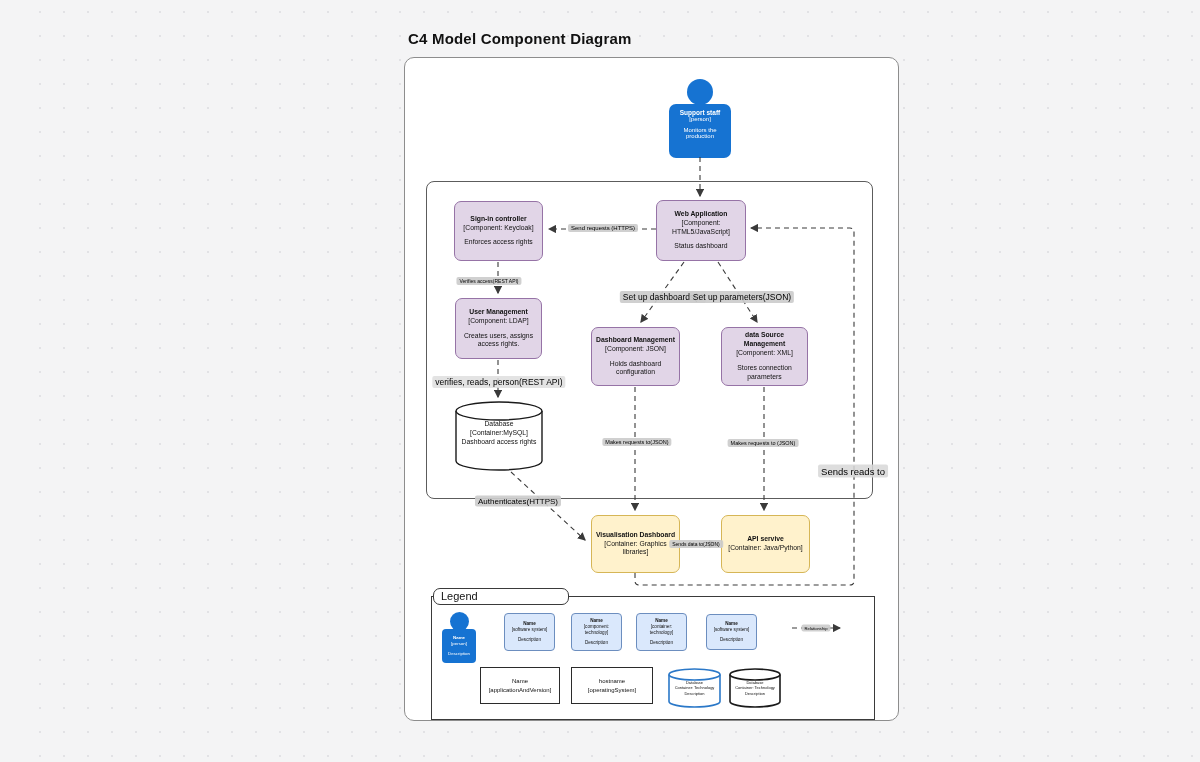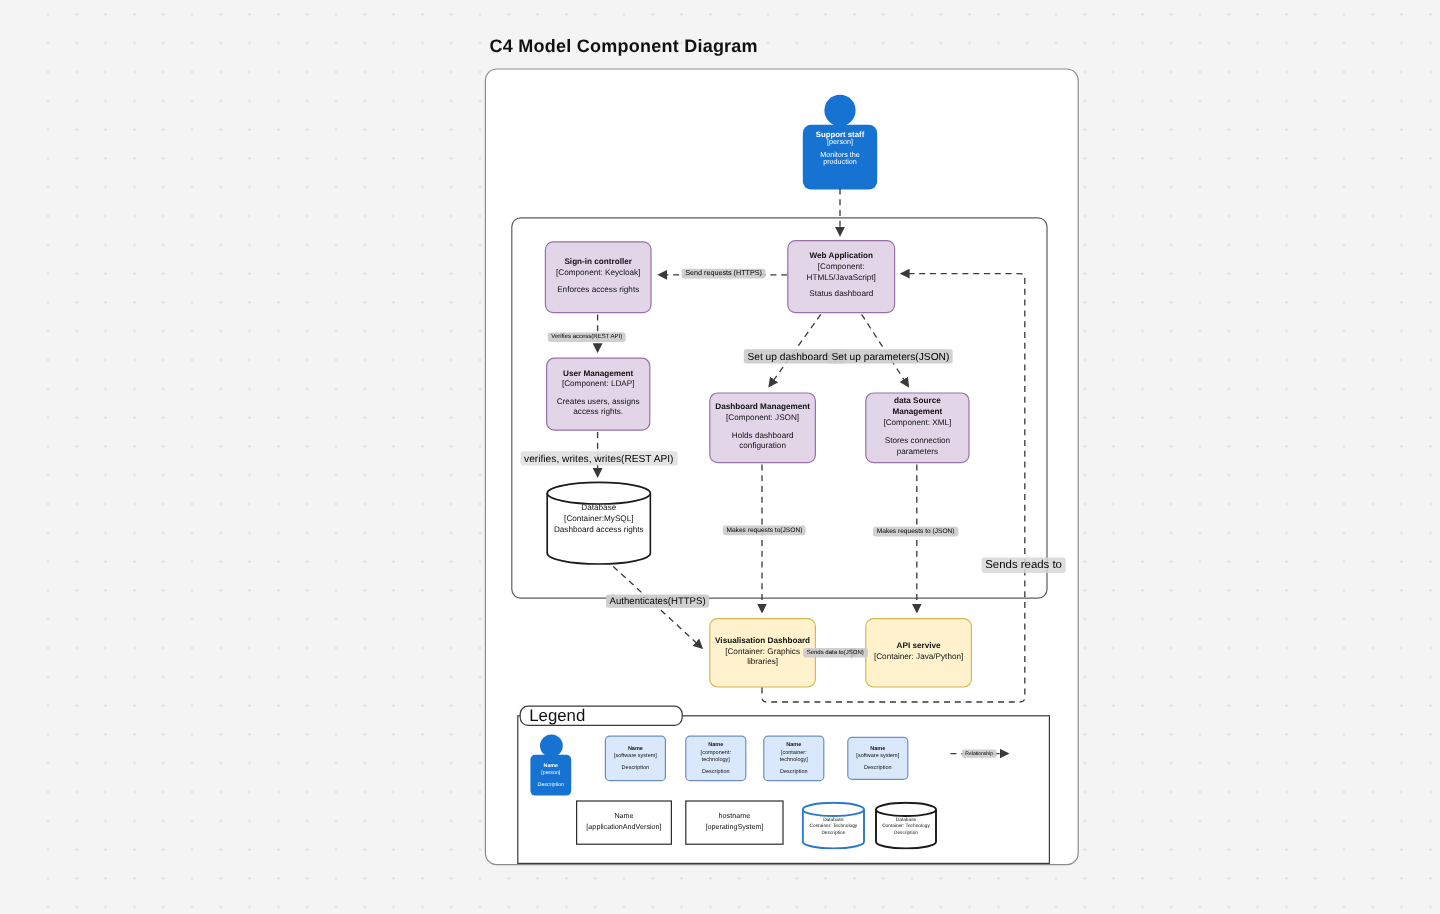--- a/index.html
+++ b/index.html
@@ -20,21 +20,21 @@
   }
   .boundary{
     position:absolute;background:#fff;border:1px solid #8d8d8d;border-radius:10px;
   }
   .boundary.inner{border-color:#5c5c5c;border-radius:8px;}
   .legendbox{
     position:absolute;background:#fff;border:1px solid #3a3a3a;
   }
   .legendtab{
     position:absolute;background:#fff;border:1px solid #3a3a3a;border-radius:7px;
-    font-size:14px;color:#111;line-height:15px;padding-left:7px;box-sizing:border-box;
+    font-size:11px;color:#111;line-height:15px;padding-left:7px;box-sizing:border-box;
   }
   .node{
     position:absolute;display:flex;flex-direction:column;align-items:center;justify-content:center;
     text-align:center;border-radius:7px;font-size:6.8px;line-height:1.3;color:#111;
     padding:2px;box-sizing:border-box;
   }
   .comp{background:#e1d5e7;border:1px solid #9673a6;}
   .cont{background:#fff2cc;border:1px solid #d6b656;}
   .lblue{background:#dae8fc;border:1px solid #6c8ebf;border-radius:4px;}
   .nt{font-weight:700;}
@@ -165,25 +165,25 @@
 
   <div class="node cont" style="left:693px;top:515px;width:89px;height:58px;">
     <div class="nt">API servive</div>
     <div class="nd">[Container: Java/Python]</div>
   </div>
 
   <div class="elabel" style="left:575px;top:228px;font-size:6px;">Send requests (HTTPS)</div>
   <div class="elabel" style="left:461px;top:281px;font-size:5px;">Verifies access(REST API)</div>
   <div class="elabel" style="left:635px;top:297px;font-size:8.5px;">Set up dashboards(H</div>
   <div class="elabel" style="left:714px;top:297px;font-size:8.5px;">Set up parameters(JSON)</div>
-  <div class="elabel" style="left:471px;top:382px;font-size:8.5px;background:rgba(222,222,222,.85);">verifies, writes, writes(REST API)</div>
+  <div class="elabel" style="left:471px;top:382px;font-size:8.5px;background:rgba(222,222,222,.85);">verifies, reads, person(REST API)</div>
   <div class="elabel" style="left:609px;top:442px;font-size:5.5px;">Makes requests to(JSON)</div>
   <div class="elabel" style="left:735px;top:443px;font-size:5.5px;">Makes requests to (JSON)</div>
   <div class="elabel" style="left:825px;top:471px;font-size:9.5px;background:rgba(215,215,215,.85);">Sends reads to</div>
-  <div class="elabel" style="left:520px;top:501px;font-size:8px;text-align:center;">Authenticates(HTTPS)</div>
+  <div class="elabel" style="left:490px;top:501px;font-size:8px;text-align:center;">Authenticates(HTTPS)</div>
   <div class="elabel" style="left:668px;top:544px;font-size:5px;">Sends data to(JSON)</div>
 
   <div class="legendbox" style="left:403px;top:596px;width:442px;height:122px;"></div>
   <div class="legendtab" style="left:405px;top:588px;width:136px;height:17px;">
     <span>Legend</span>
   </div>
 
   <div class="person-head" style="left:422px;top:612px;width:19px;height:19px;"></div>
   <div class="lperson-body" style="left:414px;top:629px;width:34px;height:34px;">
     <div class="nt">Name</div>

